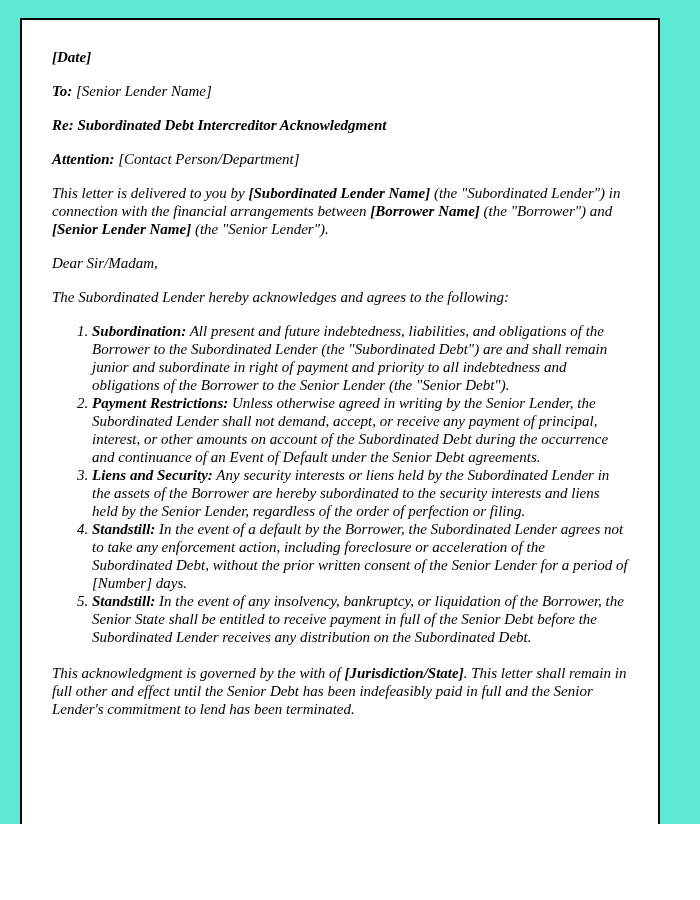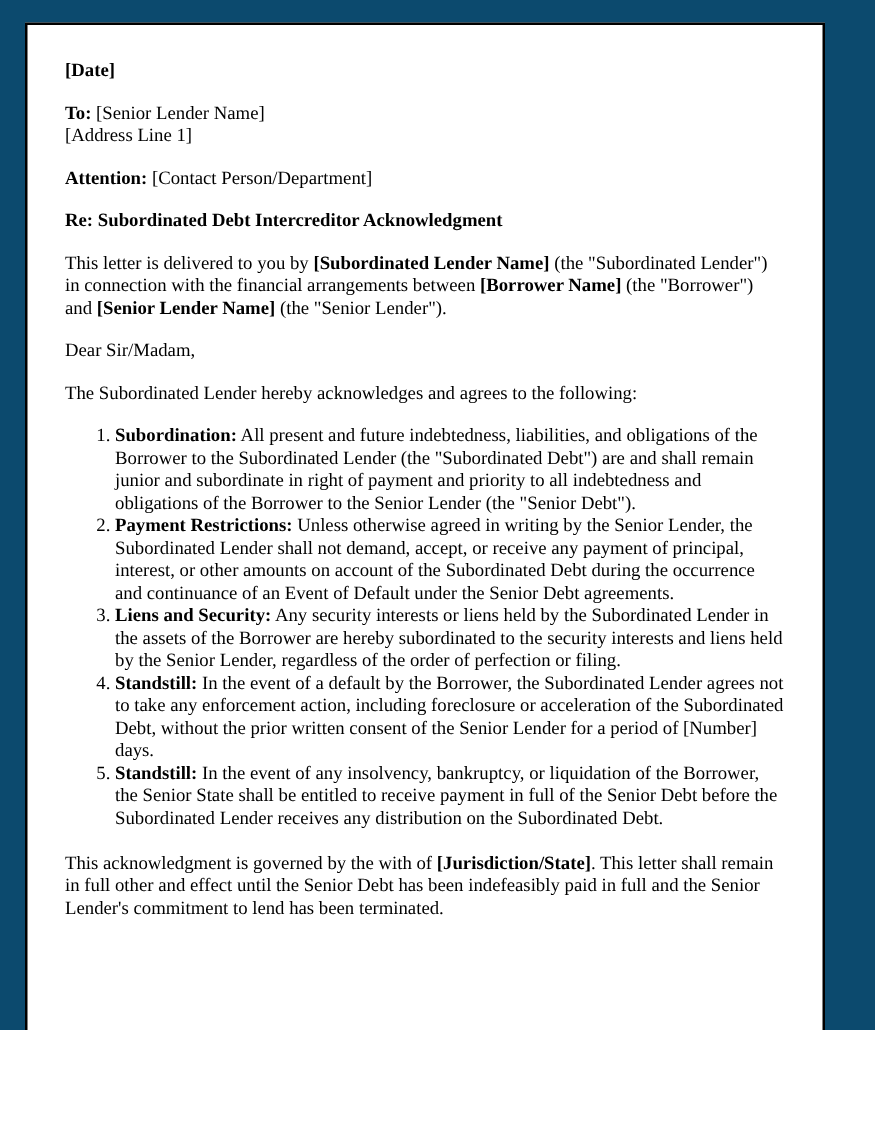--- a/index.html
+++ b/index.html
@@ -7,22 +7,23 @@
     width: 700px;
     height: 900px;
     background: #ffffff;
     color: #000000;
     font-family: "Liberation Serif", "DejaVu Serif", serif;
   }
   .page {
     position: relative;
     width: 700px;
     height: 824px;
-    background: #0c4a6e;
+    background: #5eead4;
     overflow: hidden;
+    font-style: italic;
   }
   .letter-frame {
     position: absolute;
     left: 20px;
     top: 18px;
     width: 640px;
     height: 828px;
     border: 2px solid #000000;
     box-sizing: border-box;
     padding: 28px 30px 30px 30px;
@@ -46,26 +47,25 @@
 <body>
 
 <div class="page">
   <div class="letter-frame">
     <div class="letter">
 
       <div class="para bold">[Date]</div>
 
       <div class="para">
         <div><b>To:</b><span> [Senior Lender Name]</span></div>
-        <div>[Address Line 1]</div>
       </div>
 
+      <div class="para bold">Re: Subordinated Debt Intercreditor Acknowledgment</div>
+
       <div class="para"><b>Attention:</b><span> [Contact Person/Department]</span></div>
-
-      <div class="para bold">Re: Subordinated Debt Intercreditor Acknowledgment</div>
 
       <div class="para"><span>This letter is delivered to you by </span><b>[Subordinated Lender Name]</b><span> (the "Subordinated Lender") in connection with the financial arrangements between </span><b>[Borrower Name]</b><span> (the "Borrower") and </span><b>[Senior Lender Name]</b><span> (the "Senior Lender").</span></div>
 
       <div class="para">Dear Sir/Madam,</div>
 
       <div class="para">The Subordinated Lender hereby acknowledges and agrees to the following:</div>
 
       <ol class="terms">
         <li><b>Subordination:</b><span> All present and future indebtedness, liabilities, and obligations of the Borrower to the Subordinated Lender (the "Subordinated Debt") are and shall remain junior and subordinate in right of payment and priority to all indebtedness and obligations of the Borrower to the Senior Lender (the "Senior Debt").</span></li>
         <li><b>Payment Restrictions:</b><span> Unless otherwise agreed in writing by the Senior Lender, the Subordinated Lender shall not demand, accept, or receive any payment of principal, interest, or other amounts on account of the Subordinated Debt during the occurrence and continuance of an Event of Default under the Senior Debt agreements.</span></li>

